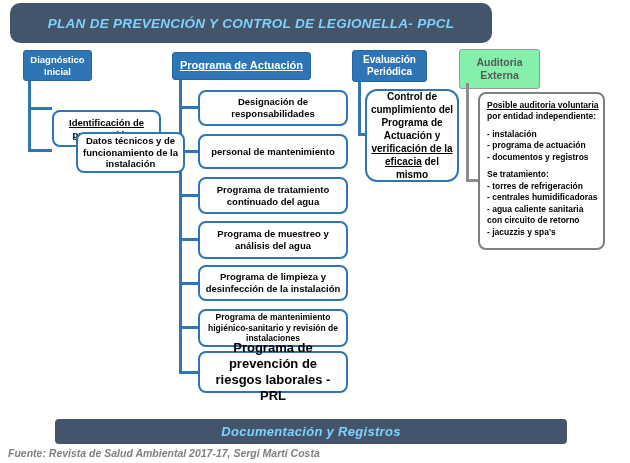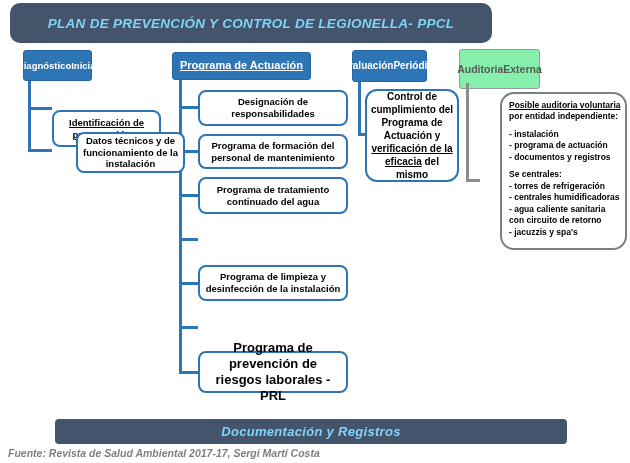--- a/index.html
+++ b/index.html
@@ -21,21 +21,21 @@
     color:#7dd3fc;
     display:flex;align-items:center;justify-content:center;
     font-style:italic;font-weight:bold;
   }
   #title-bar{left:10px;top:3px;width:482px;height:40px;border-radius:10px;font-size:13.5px;letter-spacing:.3px;}
   #bottom-bar{left:55px;top:419px;width:512px;height:25px;border-radius:4px;font-size:13px;letter-spacing:.3px;}
 
   
   .col-header{
     color:#ffffff;font-weight:bold;text-align:center;
-    display:flex;align-items:center;justify-content:center;
+    display:flex;flex-direction:column;align-items:center;justify-content:center;
     border-radius:3px;line-height:1.2;
   }
   .blue-header{background:#2E75B6;border:1px solid #2567A4;}
   #hdr-diagnostico{left:23px;top:50px;width:69px;height:31px;font-size:9.5px;}
   #hdr-programa{left:172px;top:52px;width:139px;height:28px;font-size:11px;}
   #hdr-evaluacion{left:352px;top:50px;width:75px;height:32px;font-size:10px;}
   #hdr-auditoria{
     left:459px;top:49px;width:81px;height:40px;font-size:10.5px;
     background:#86efac;border:1px solid #9A9A9A;color:#595959;
   }
@@ -60,24 +60,23 @@
   #c2-box1{left:198px;top:134px;width:150px;height:35px;font-size:9.5px;}
   #c2-box2{left:198px;top:177px;width:150px;height:37px;font-size:9.5px;}
   #c2-box3{left:198px;top:221px;width:150px;height:38px;font-size:9.5px;}
   #c2-box4{left:198px;top:265px;width:150px;height:36px;font-size:9.5px;}
   #c2-box5{left:198px;top:309px;width:150px;height:38px;font-size:8.5px;}
   #c2-box6{left:198px;top:351px;width:150px;height:42px;font-size:13px;}
   #c3-box{left:365px;top:89px;width:94px;height:93px;font-size:10px;border-width:2.5px;border-radius:12px;}
   #c3-box .tline{line-height:1.3;}
   #c4-box{
     left:478px;top:92px;width:127px;height:158px;font-size:8.5px;
-    border:2px solid #7F7F7F;border-radius:14px;
+    border:2px solid #7F7F7F;border-radius:8px;
     justify-content:flex-start;text-align:left;
     padding:6px 3px 0 7px;
-    margin-left:22px;
   }
   #c4-box .tline{line-height:1.35;}
   .spacer-line{height:6px;}
   .u{text-decoration:underline;}
 
   
   #source-line{
     left:8px;top:447px;width:600px;
     color:#7F7F7F;font-style:italic;font-size:10.5px;font-weight:bold;
   }
@@ -134,30 +133,38 @@
       <div class="tline"><span>Datos técnicos y de</span></div>
       <div class="tline"><span>funcionamiento de la</span></div>
       <div class="tline"><span>instalación</span></div>
     </div>
 
   <div id="c2-box0" class="abs child-box">
       <div class="tline"><span>Designación de</span></div>
       <div class="tline"><span>responsabilidades</span></div>
     </div>
   <div id="c2-box1" class="abs child-box">
-      <div class="tline"><span>Programa de formación del</span></div>
       <div class="tline"><span>personal de mantenimiento</span></div>
     </div>
   <div id="c2-box2" class="abs child-box">
       <div class="tline"><span>Programa de tratamiento</span></div>
       <div class="tline"><span>continuado del agua</span></div>
     </div>
+  <div id="c2-box3" class="abs child-box">
+      <div class="tline"><span>Programa de muestreo y</span></div>
+      <div class="tline"><span>análisis del agua</span></div>
+    </div>
   <div id="c2-box4" class="abs child-box">
       <div class="tline"><span>Programa de limpieza y</span></div>
       <div class="tline"><span>desinfección de la instalación</span></div>
+    </div>
+  <div id="c2-box5" class="abs child-box">
+      <div class="tline"><span>Programa de mantenimiento</span></div>
+      <div class="tline"><span>higiénico-sanitario y revisión de</span></div>
+      <div class="tline"><span>instalaciones</span></div>
     </div>
   <div id="c2-box6" class="abs child-box">
       <div class="tline"><span>Programa de prevención de</span></div>
       <div class="tline"><span>riesgos laborales - PRL</span></div>
     </div>
 
   <div id="c3-box" class="abs child-box">
       <div class="tline"><span>Control de</span></div>
       <div class="tline"><span>cumplimiento del</span></div>
       <div class="tline"><span>Programa de</span></div>
@@ -167,21 +174,21 @@
     </div>
 
   <div id="c4-box" class="abs child-box">
       <div class="tline"><span class="u">Posible auditoria voluntaria</span></div>
       <div class="tline"><span>por entidad independiente:</span></div>
       <div class="tline spacer-line"><span></span></div>
       <div class="tline"><span>- instalación</span></div>
       <div class="tline"><span>- programa de actuación</span></div>
       <div class="tline"><span>- documentos y registros</span></div>
       <div class="tline spacer-line"><span></span></div>
-      <div class="tline"><span>Se centrales:</span></div>
+      <div class="tline"><span>Se tratamiento:</span></div>
       <div class="tline"><span>- torres de refrigeración</span></div>
       <div class="tline"><span>- centrales humidificadoras</span></div>
       <div class="tline"><span>- agua caliente sanitaria</span></div>
       <div class="tline"><span>con circuito de retorno</span></div>
       <div class="tline"><span>- jacuzzis y spa's</span></div>
     </div>
 
   <div id="bottom-bar" class="abs slate-bar">
     <span>Documentación y Registros</span>
   </div>

